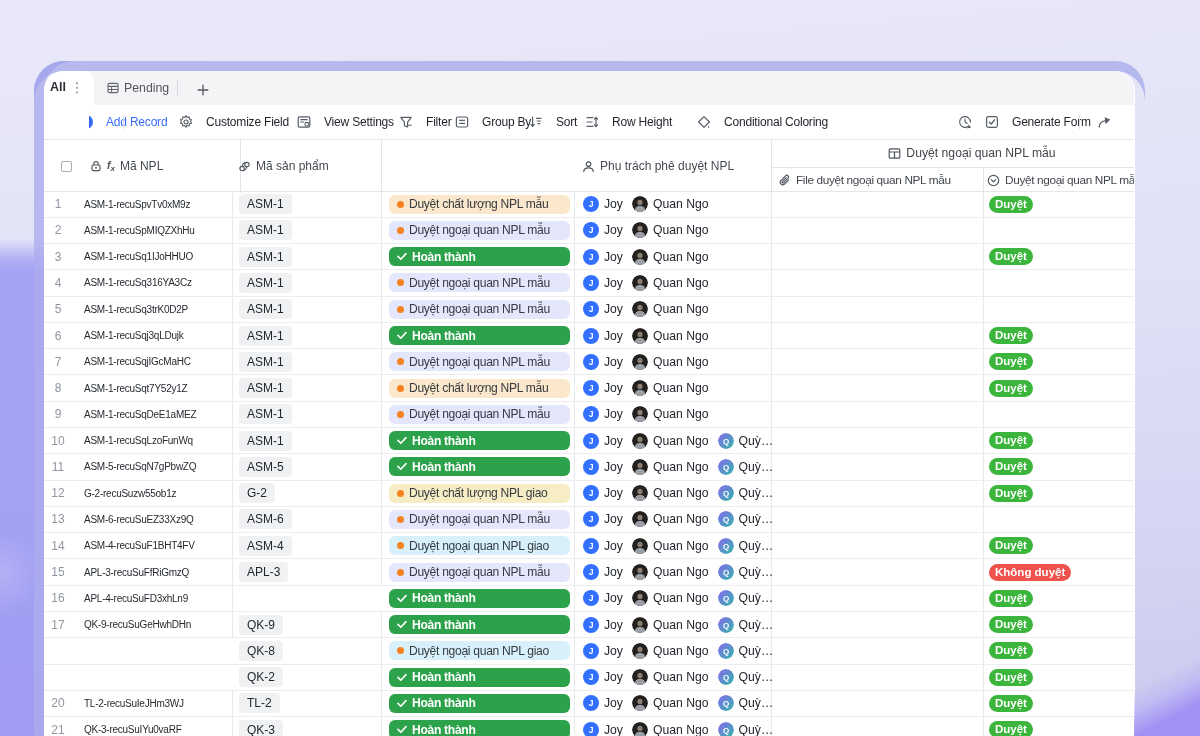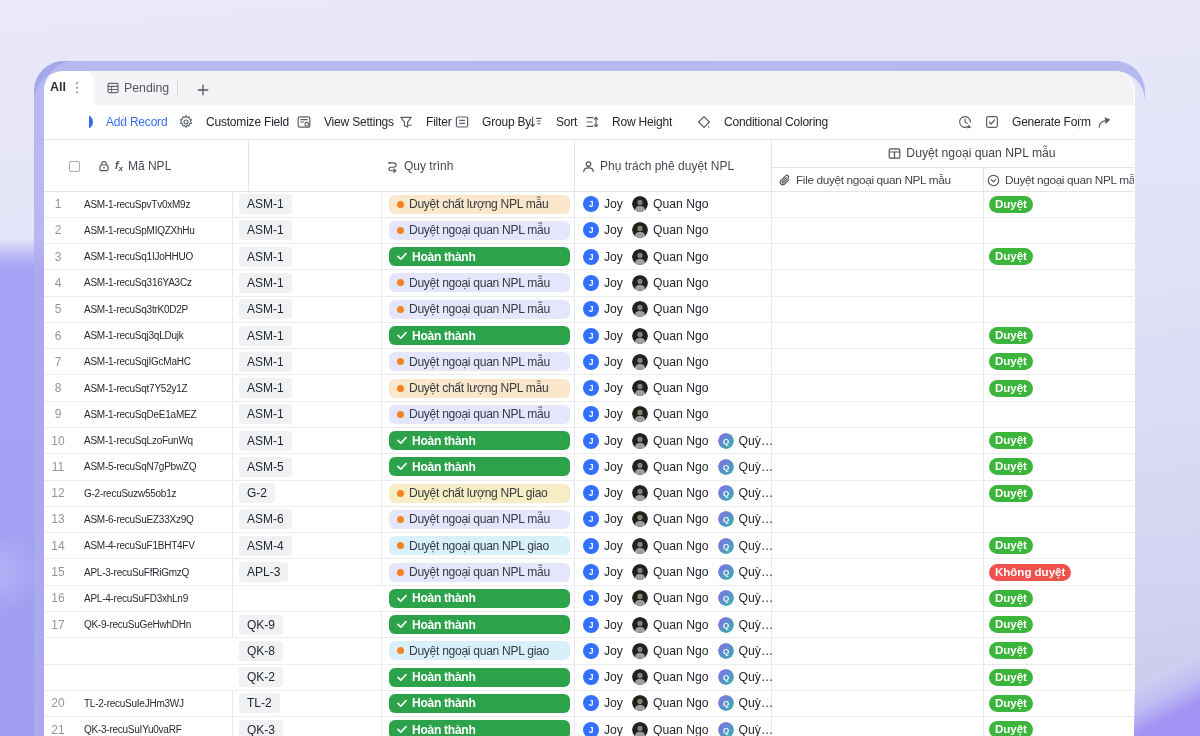--- a/index.html
+++ b/index.html
@@ -188,41 +188,42 @@
           </svg>
         </div>
       <div class="ti" style="left:1078px">
           <svg width="14" height="13" viewBox="0 0 14 13" style="">
             <path d="M10.8 3.4 H5 Q2 3.4 2 6.4 Q2 9.4 5 9.4 H7.6" fill="none" stroke="#585e68" stroke-width="1.3" stroke-linecap="round"></path>
             <path d="M8.8 1 L11.8 3.4 L8.8 5.8" fill="none" stroke="#585e68" stroke-width="1.3" stroke-linecap="round" stroke-linejoin="round"></path>
           </svg>
         </div>
     </div>
     <div class="thead">
-      <div class="th" style="left:16px;width:189px">
+      <div class="th" style="left:8px;width:189px">
           <span style="margin-left:9px;width:11px;height:11px;border:1.6px solid #a9aeb6;border-radius:2px;flex:none"></span>
           <span style="margin-left:13px;display:inline-flex">
             <svg width="12" height="12" viewBox="0 0 12 12" style="">
               <rect x="2" y="5" width="8" height="5.6" rx="1.2" fill="none" stroke="#4e545c" stroke-width="1.15"></rect>
               <path d="M3.8 5 V3.6 Q3.8 1.6 6 1.6 Q8.2 1.6 8.2 3.6 V5" fill="none" stroke="#4e545c" stroke-width="1.15"></path>
               <circle cx="6" cy="7.8" r="0.9" fill="#4e545c"></circle>
             </svg>
           </span>
           <span style="font-style:italic;font-weight:700;color:#4e545c;font-size:10.5px;letter-spacing:0">f<span style="font-size:8px;vertical-align:-2px">x</span></span>
           <span>Mã NPL</span>
         </div>
-      <div class="th" style="left:338px;width:193px">
-          <span style="margin-left:4px;display:inline-flex">
+      <div class="th" style="left:189px;width:149px">
+          <span style="margin-left:5px;display:inline-flex">
             <svg width="13" height="13" viewBox="0 0 13 13" style="">
-              <path d="M4.4 2.9 H7.6 Q10.1 2.9 10.1 5.1 Q10.1 7.2 7.6 7.2 H5.3 Q2.9 7.2 2.9 9.1 Q2.9 10.7 4.8 10.7 H9.2" fill="none" stroke="#4e545c" stroke-width="1.15" stroke-linecap="round"></path>
-              <path d="M7.9 9.0 L9.8 10.7 L7.9 12.3" fill="none" stroke="#4e545c" stroke-width="1.15" stroke-linecap="round" stroke-linejoin="round"></path>
-              <circle cx="3.2" cy="2.9" r="1.0" fill="#4e545c"></circle>
-            </svg>
-          </span>
-          <span>Quy trình</span>
+              <circle cx="4.1" cy="8.5" r="2.2" fill="none" stroke="#4e545c" stroke-width="1.15"></circle>
+              <path d="M7.0 2.3 Q4.7 3.5 4.2 6.3" fill="none" stroke="#4e545c" stroke-width="1.15" stroke-linecap="round"></path>
+              <circle cx="8.9" cy="4.5" r="2.2" fill="none" stroke="#4e545c" stroke-width="1.15"></circle>
+              <path d="M6.0 10.7 Q8.3 9.5 8.8 6.7" fill="none" stroke="#4e545c" stroke-width="1.15" stroke-linecap="round"></path>
+            </svg>
+          </span>
+          <span>Mã sản phẩm</span>
         </div>
       <div class="th" style="left:531px;width:197px">
           <span style="margin-left:7px;display:inline-flex">
             <svg width="13" height="13" viewBox="0 0 13 13" style="">
               <circle cx="6.5" cy="4.1" r="2.3" fill="none" stroke="#4e545c" stroke-width="1.2"></circle>
               <path d="M1.8 11.6 Q1.8 7.8 6.5 7.8 Q11.2 7.8 11.2 11.6" fill="none" stroke="#4e545c" stroke-width="1.2" stroke-linecap="round"></path>
             </svg>
           </span>
           <span>Phụ trách phê duyệt NPL</span>
         </div>

